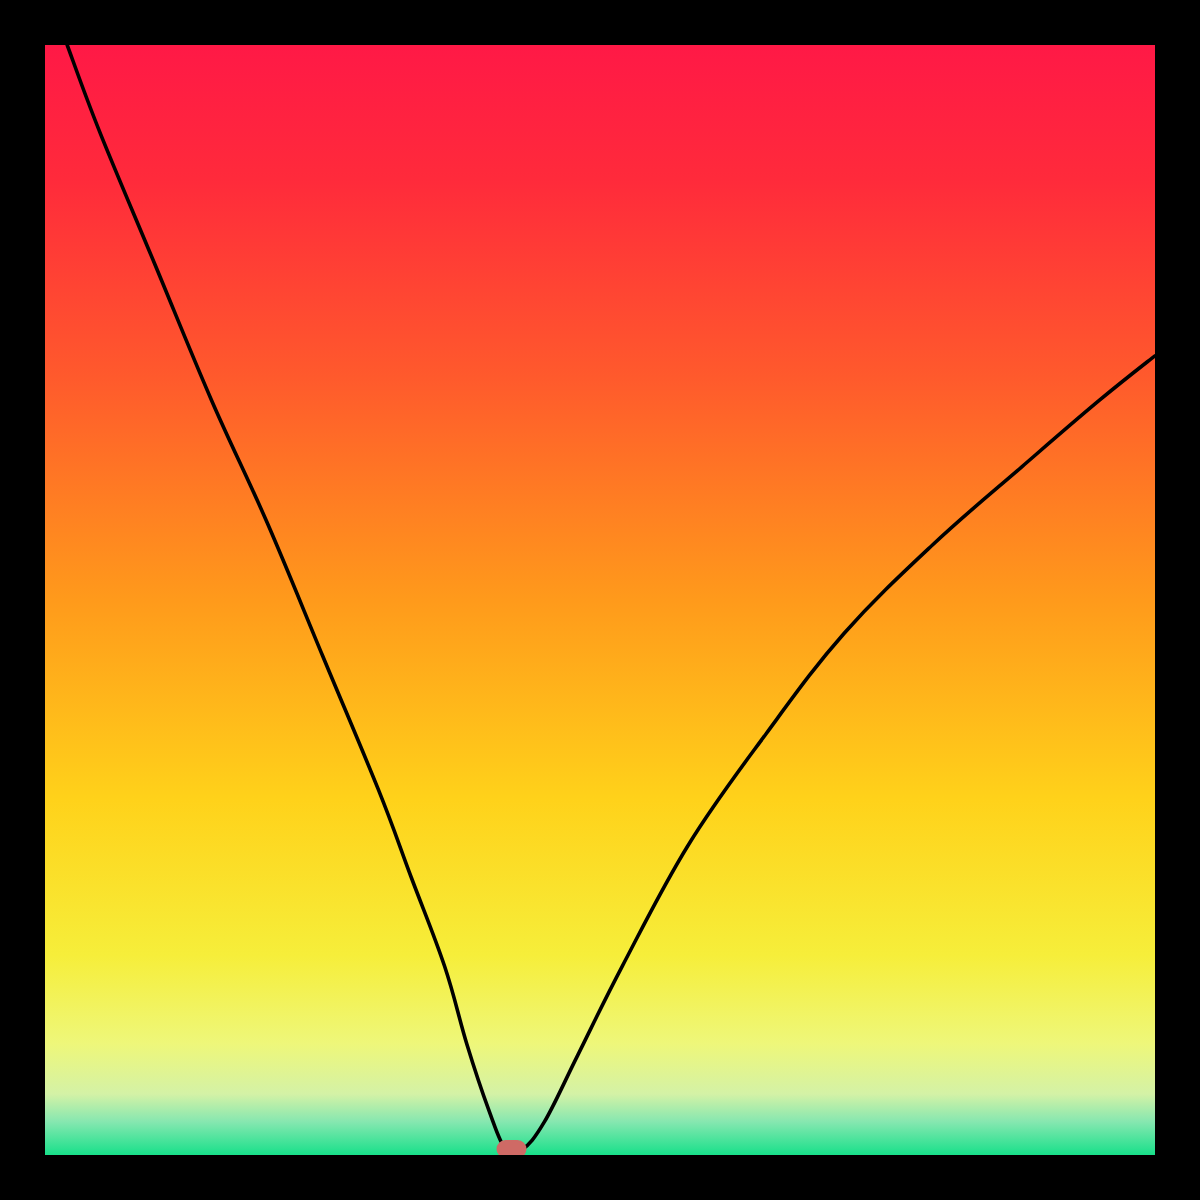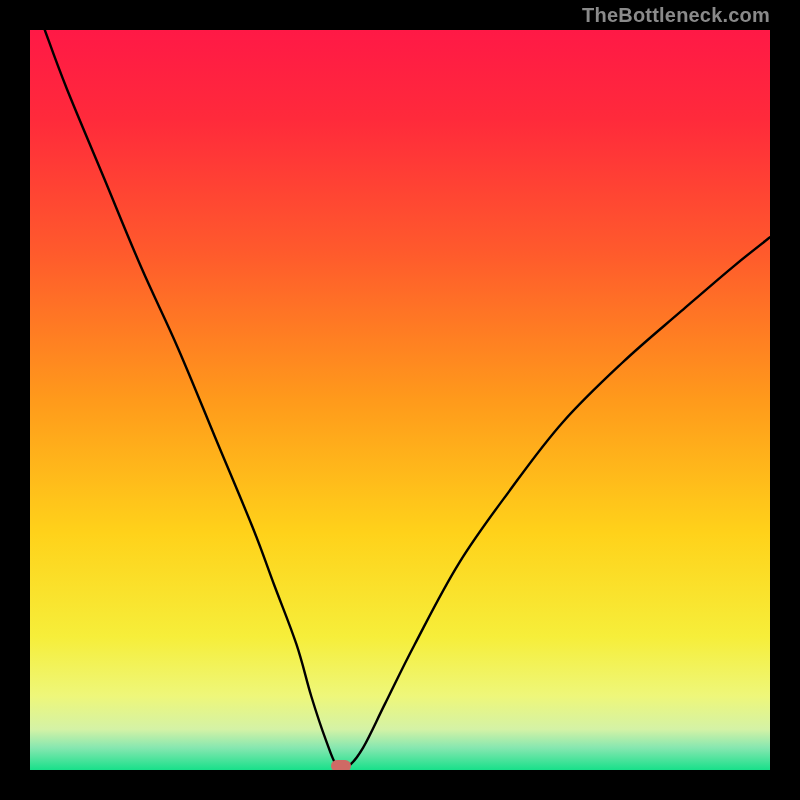--- a/index.html
+++ b/index.html
@@ -49,21 +49,20 @@
     border-radius: 6px;
     background: #cf6a65;
     transform: translate(-50%, -50%);
   }
 </style>
 </head>
 <body>
 
 <div class="frame">
 
-  <div class="watermark">TheBottleneck.com</div>
 
   <div class="plot-area">
     <svg class="curve" viewBox="0 0 740 740" preserveAspectRatio="none">
       <defs>
         <linearGradient id="bg-grad" x1="0" y1="0" x2="0" y2="1">
             <stop offset="0%" stop-color="#ff1946"></stop>
             <stop offset="12%" stop-color="#ff2a3b"></stop>
             <stop offset="30%" stop-color="#ff5a2c"></stop>
             <stop offset="50%" stop-color="#ff9a1b"></stop>
             <stop offset="68%" stop-color="#ffd21a"></stop>

